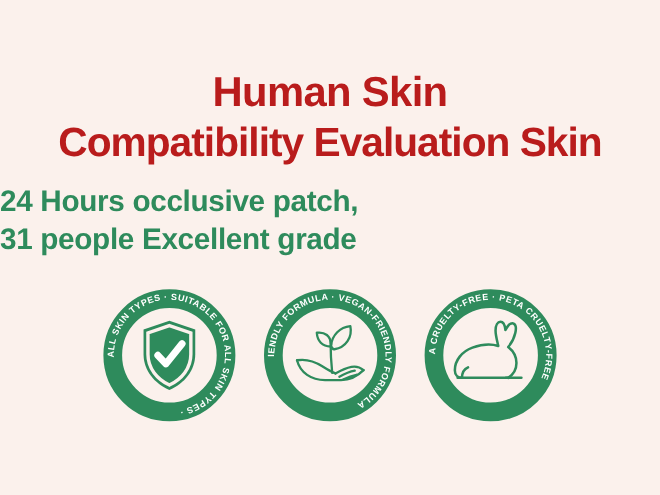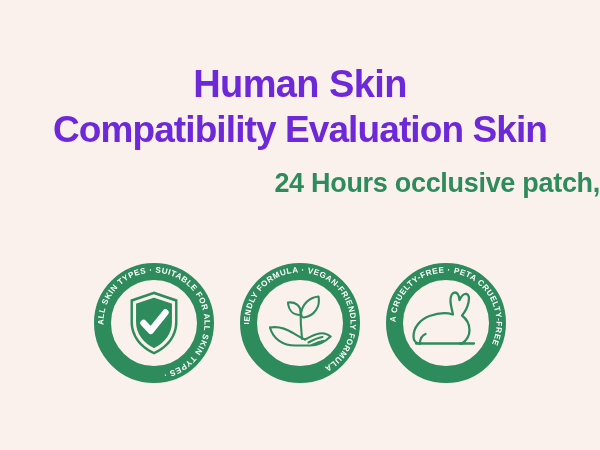--- a/index.html
+++ b/index.html
@@ -26,39 +26,39 @@
   
   .headline {
     position: absolute;
     left: 0;
     top: 62px;
     width: 600px;
     text-align: center;
   }
   .headline-line {
     display: block;
-    color: #6d28d9;
+    color: #b91c1c;
     font-family: "Liberation Sans", sans-serif;
     font-weight: 700;
     font-size: 38px;
     line-height: 45px;
     letter-spacing: -0.6px;
     white-space: nowrap;
   }
   .headline-line.l2 {
     font-size: 37px;
     letter-spacing: -0.9px;
   }
 
   .subhead {
     position: absolute;
     left: 0;
     top: 166px;
     width: 600px;
-    text-align: right;
+    text-align: left;
   }
   .subhead-line {
     display: block;
     color: #2e8b5c;
     font-family: "Liberation Sans", sans-serif;
     font-weight: 700;
     font-size: 27px;
     line-height: 34px;
     letter-spacing: -0.3px;
     white-space: nowrap;
@@ -101,20 +101,21 @@
 
 <div class="poster">
 
   <div class="headline">
     <span class="headline-line l1">Human Skin</span>
     <span class="headline-line l2">Compatibility Evaluation Skin</span>
   </div>
 
   <div class="subhead">
     <span class="subhead-line s1">24 Hours occlusive patch,</span>
+    <span class="subhead-line s2">31 people Excellent grade</span>
   </div>
 
   <div class="badge-row">
 
     <div class="badge">
       <svg viewBox="0 0 120 120" xmlns="http://www.w3.org/2000/svg">
         <defs>
           <path id="ringpath1" d="M 60,60 m -50.5,0 a 50.5,50.5 0 1,1 101,0 a 50.5,50.5 0 1,1 -101,0"></path>
         </defs>
 

